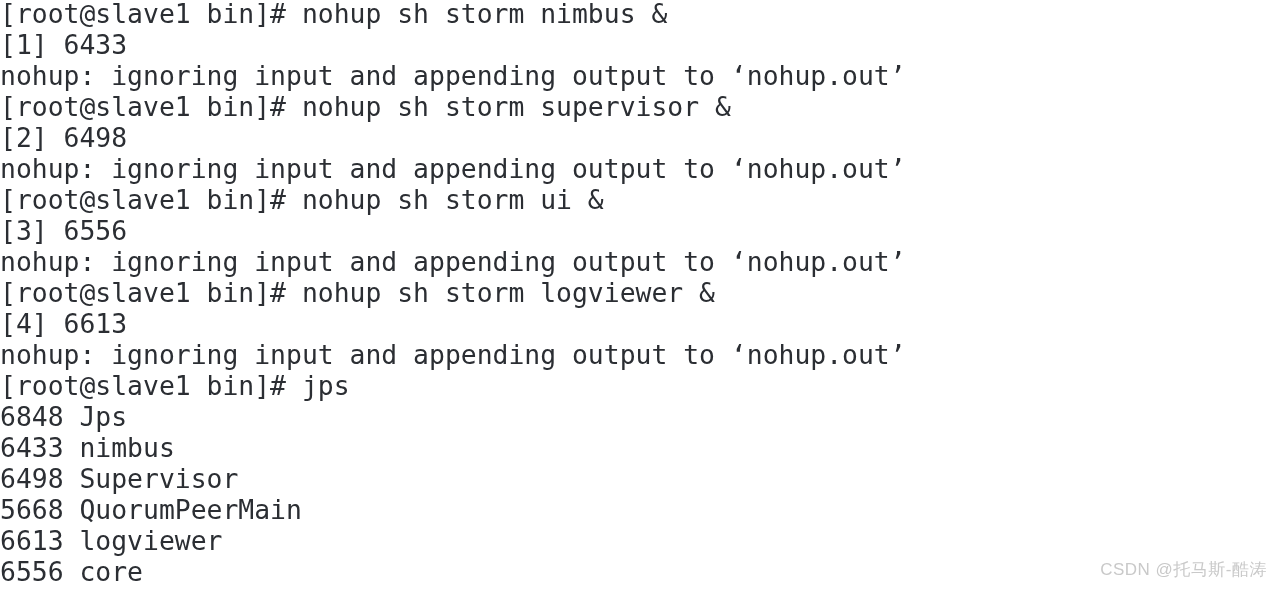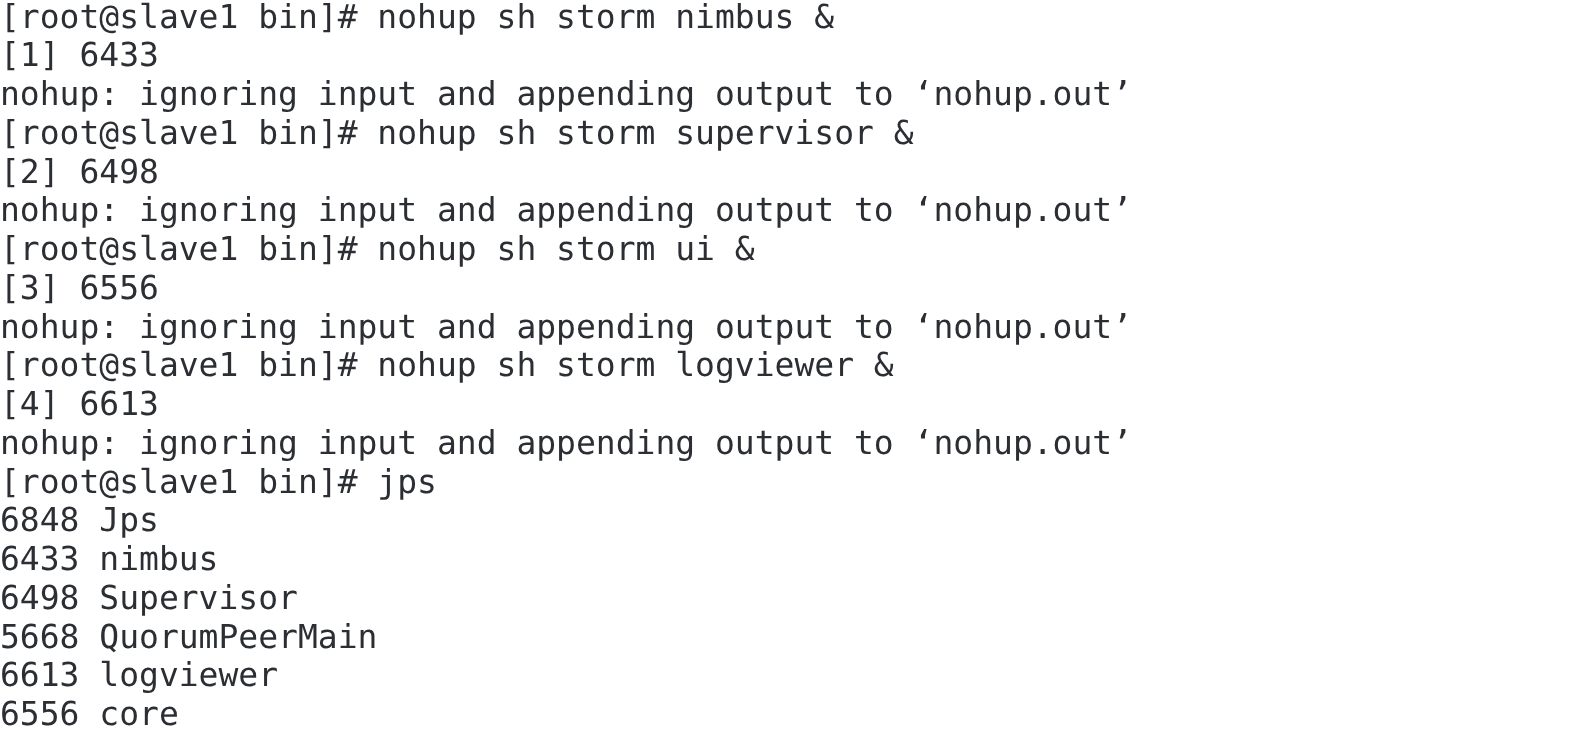--- a/index.html
+++ b/index.html
@@ -54,13 +54,14 @@
     white-space: pre;
     user-select: none;
   }
 </style>
 </head>
 <body>
 
 <div id="terminal">
   <pre id="terminal-output"><span class="term-line">[root@slave1 bin]# nohup sh storm nimbus &amp;</span><span class="term-line">[1] 6433</span><span class="term-line">nohup: ignoring input and appending output to ‘nohup.out’</span><span class="term-line">[root@slave1 bin]# nohup sh storm supervisor &amp;</span><span class="term-line">[2] 6498</span><span class="term-line">nohup: ignoring input and appending output to ‘nohup.out’</span><span class="term-line">[root@slave1 bin]# nohup sh storm ui &amp;</span><span class="term-line">[3] 6556</span><span class="term-line">nohup: ignoring input and appending output to ‘nohup.out’</span><span class="term-line">[root@slave1 bin]# nohup sh storm logviewer &amp;</span><span class="term-line">[4] 6613</span><span class="term-line">nohup: ignoring input and appending output to ‘nohup.out’</span><span class="term-line">[root@slave1 bin]# jps</span><span class="term-line">6848 Jps</span><span class="term-line">6433 nimbus</span><span class="term-line">6498 Supervisor</span><span class="term-line">5668 QuorumPeerMain</span><span class="term-line">6613 logviewer</span><span class="term-line">6556 core</span></pre>
 
+  <div id="watermark">CSDN @托马斯-酷涛</div>
 </div>
 
 </body></html>

